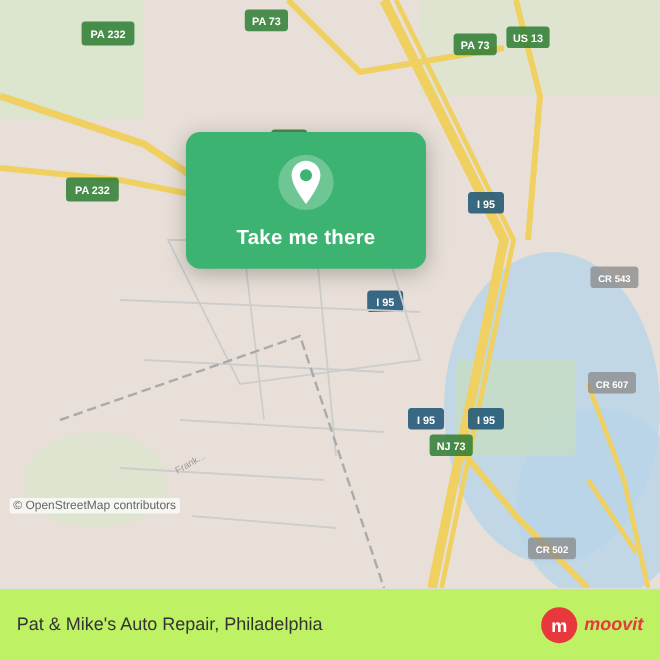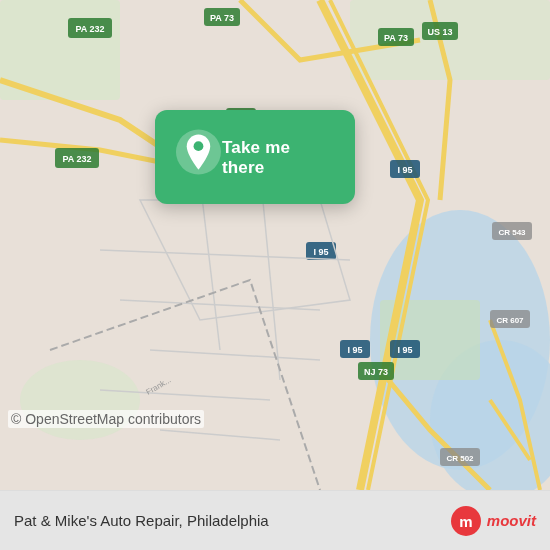--- a/index.html
+++ b/index.html
@@ -22,21 +22,21 @@
 
     
     #card {
       position: absolute;
       top: 110px;
       left: 155px;
       width: 200px;
       background: #3cb371;
       border-radius: 12px;
       display: flex;
-      flex-direction: row;
+      flex-direction: column;
       align-items: center;
       padding: 18px 20px 16px 20px;
       box-shadow: 0 4px 18px rgba(0,0,0,0.25);
     }
 
     #pin-icon {
       width: 48px;
       height: 48px;
       margin-bottom: 12px;
     }
@@ -45,21 +45,21 @@
       color: white;
       font-size: 17px;
       font-weight: 600;
       letter-spacing: 0.2px;
     }
 
     
     #bottom-bar {
       width: 550px;
       height: 60px;
-      background: #e5e5e5;
+      background: #bef264;
       display: flex;
       align-items: center;
       padding: 0 14px;
       border-top: 1px solid #ddd;
     }
 
     #place-name {
       font-size: 15px;
       color: #333;
       font-weight: 500;
@@ -81,21 +81,21 @@
       font-size: 15px;
       font-weight: 700;
       color: #e8383d;
       font-style: italic;
     }
 
     #osm-credit {
       position: absolute;
       bottom: 62px;
       left: 8px;
-      font-size: 14px;
+      font-size: 10px;
       color: #666;
       background: rgba(255,255,255,0.7);
       padding: 1px 3px;
       border-radius: 2px;
     }
   </style>
 </head>
 <body>
 
 <div id="map-container">

